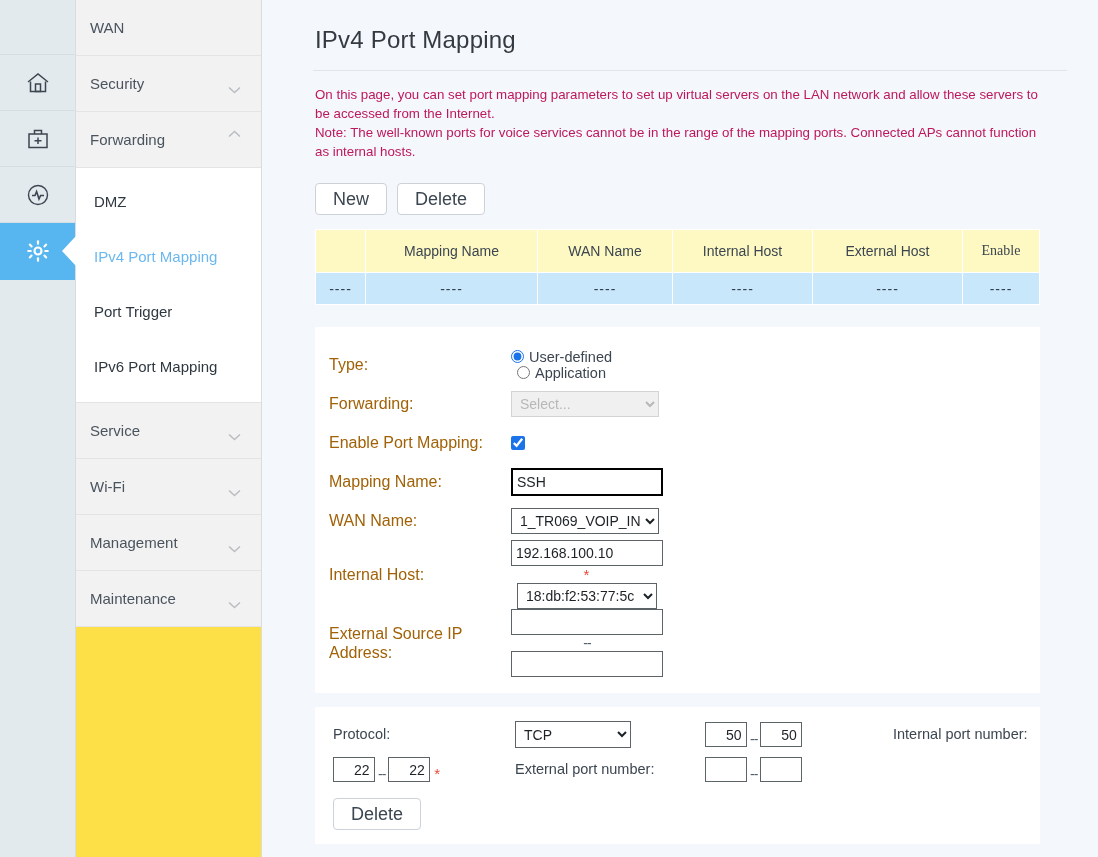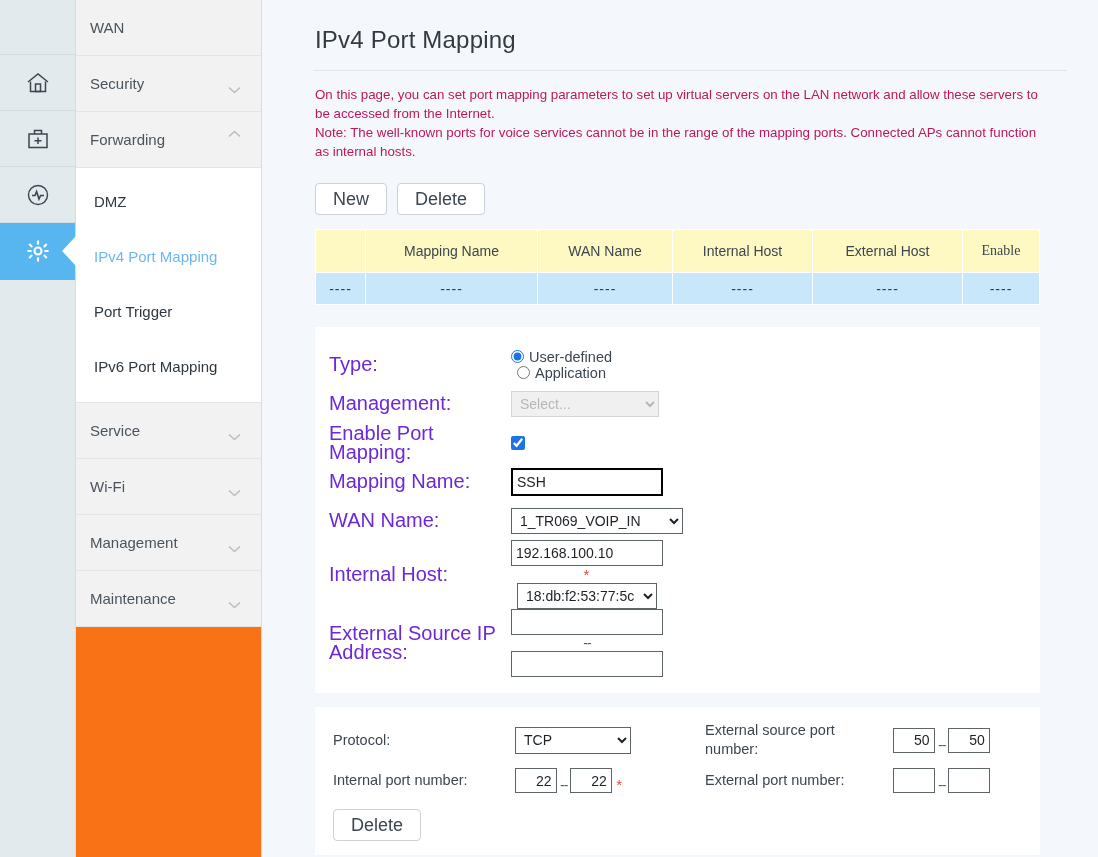--- a/index.html
+++ b/index.html
@@ -41,21 +41,21 @@
     width: 0; height: 0;
     border-top: 15px solid transparent;
     border-bottom: 15px solid transparent;
     border-right: 14px solid #ffffff;
   }
   .rail-icon { width: 26px; height: 26px; display: block; }
 
   
   .sidebar {
     width: 186px; flex: 0 0 186px;
-    background: #f97316;
+    background: #fde047;
     border-right: 1px solid #dcdcdc;
     font-size: 15px;
   }
   .menu-item {
     height: 56px;
     display: flex; align-items: center;
     padding: 0 20px 0 14px;
     border-bottom: 1px solid #e4e4e4;
     color: #4a545e;
     cursor: pointer;
@@ -156,22 +156,22 @@
   }
   .frow {
     display: flex;
     align-items: center;
     min-height: 39px;
     padding: 0 0 0 14px;
   }
   .flabel {
     width: 182px;
     flex: 0 0 182px;
-    font-size: 20px;
-    color: #6d28d9;
+    font-size: 16px;
+    color: #a16207;
     line-height: 19px;
   }
   .fcontrol { display: flex; align-items: center; flex-direction: column; }
 
   input.txt, select.sel {
     font-family: "Liberation Sans", sans-serif;
     font-size: 14px;
     color: #1d2226;
     border: 1px solid #5d6468;
     background: #ffffff;
@@ -401,21 +401,21 @@
             <span>User-defined</span>
           </label>
           <label>
             <input type="radio" name="maptype" style="">
             <span>Application</span>
           </label>
         </div>
       </div>
 
       <div class="frow">
-        <div class="flabel">Management:</div>
+        <div class="flabel">Forwarding:</div>
         <div class="fcontrol">
           <select class="sel disabled" disabled="">
             <option>Select...</option>
           </select>
         </div>
       </div>
 
       <div class="frow">
         <div class="flabel">Enable Port Mapping:</div>
         <div class="fcontrol">
@@ -426,21 +426,21 @@
       <div class="frow">
         <div class="flabel">Mapping Name:</div>
         <div class="fcontrol">
           <input type="text" class="txt w150 focused" value="SSH" style="">
         </div>
       </div>
 
       <div class="frow">
         <div class="flabel">WAN Name:</div>
         <div class="fcontrol">
-          <select class="sel" style="width:172px">
+          <select class="sel" style="width:148px">
             <option>1_TR069_VOIP_IN</option>
           </select>
         </div>
       </div>
 
       <div class="frow">
         <div class="flabel">Internal Host:</div>
         <div class="fcontrol">
           <input type="text" class="txt w150" value="192.168.100.10" style="">
           <span class="star">*</span>
@@ -463,21 +463,20 @@
 
     <div class="panel panel2">
       <div class="grid2">
 
         <div class="g-label">Protocol:</div>
         <div class="cellflex">
           <select class="sel proto">
             <option>TCP</option>
           </select>
         </div>
-        <div class="g-label wrap">External source port number:</div>
         <div class="cellflex">
           <input type="text" class="txt port" value="5001" style="">
           <span class="sep">--</span>
           <input type="text" class="txt port" value="5001" style="">
         </div>
 
         <div class="g-label">Internal port number:</div>
         <div class="cellflex">
           <input type="text" class="txt port" value="22" style="">
           <span class="sep">--</span>

